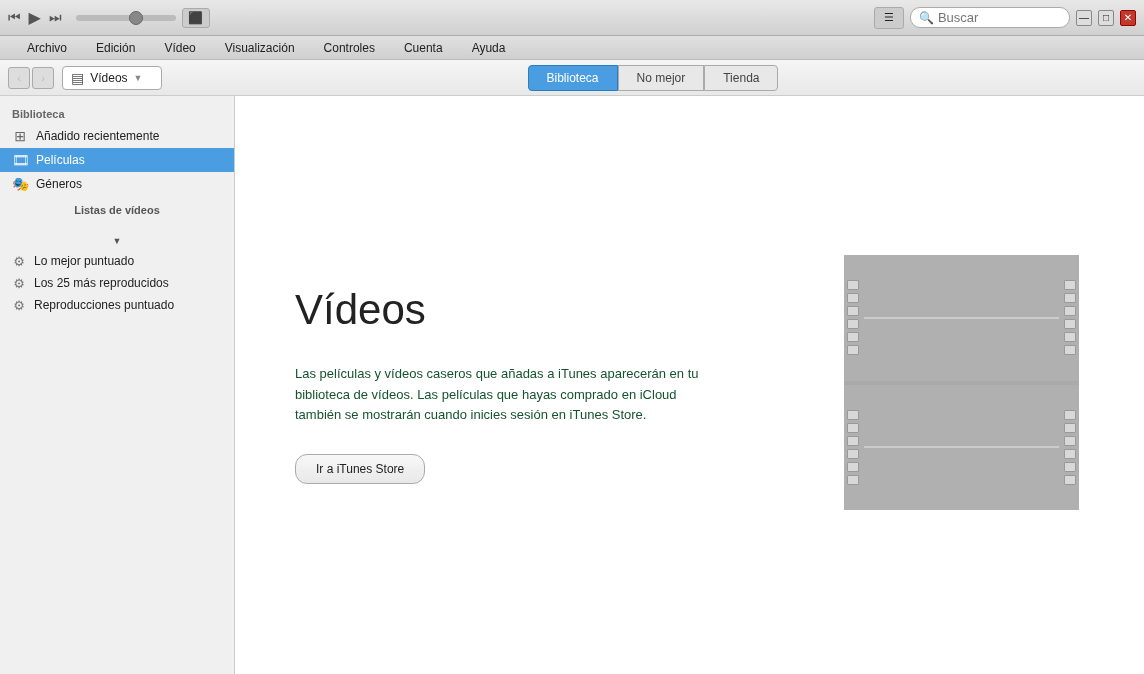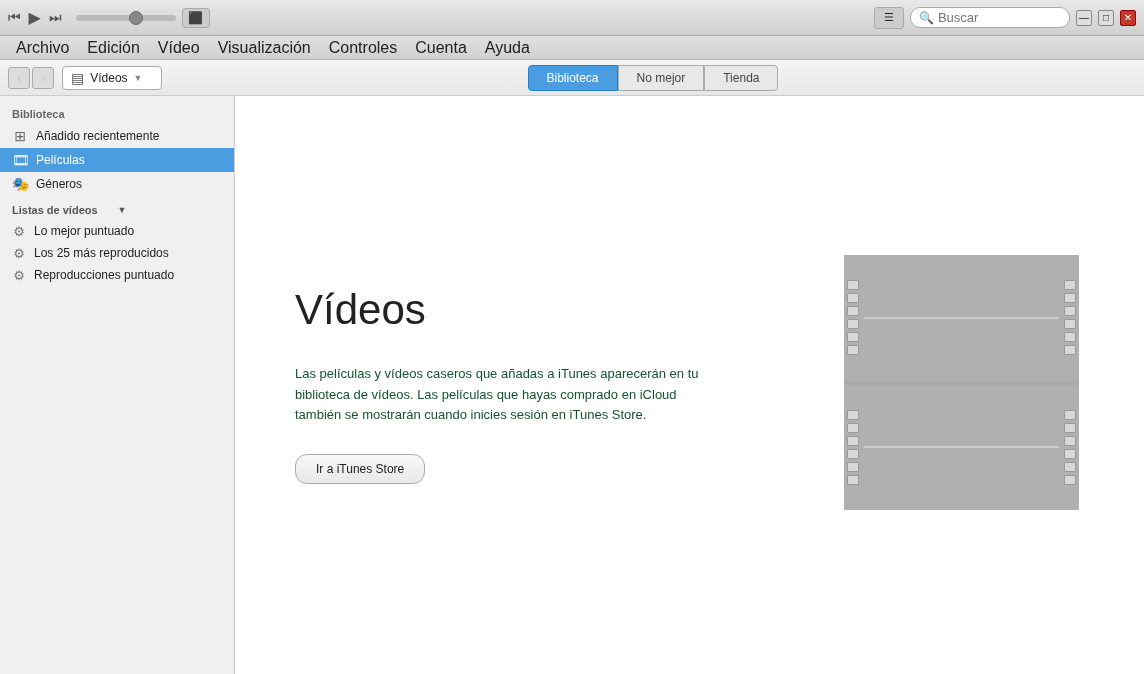--- a/index.html
+++ b/index.html
@@ -121,24 +121,25 @@
       display: flex;
       align-items: center;
       background: linear-gradient(to bottom, #e0e0e0, #d0d0d0);
       border-bottom: 1px solid #bbb;
       height: 24px;
       padding: 0 8px;
       gap: 2px;
     }
     .menu-item {
       padding: 2px 8px;
-      font-size: 16px;
+      font-size: 12px;
       cursor: pointer;
       border-radius: 3px;
       color: #222;
+      margin-left: 11px;
     }
 
     
     .nav-bar {
       display: flex;
       align-items: center;
       background: linear-gradient(to bottom, #f5f5f5, #e8e8e8);
       border-bottom: 1px solid #ccc;
       height: 36px;
       padding: 0 8px;
@@ -244,20 +245,21 @@
       text-align: center;
     }
     .sidebar-sublabel {
       font-size: 11px;
       font-weight: bold;
       color: #555;
       padding: 8px 12px 4px 12px;
       display: flex;
       align-items: center;
       gap: 20px;
+      flex-direction: column;
     }
     .sidebar-sublabel .arrow { font-size: 9px; }
     .sidebar-gear {
       width: 14px;
       height: 14px;
       color: #777;
       font-size: 13px;
     }
 
     

